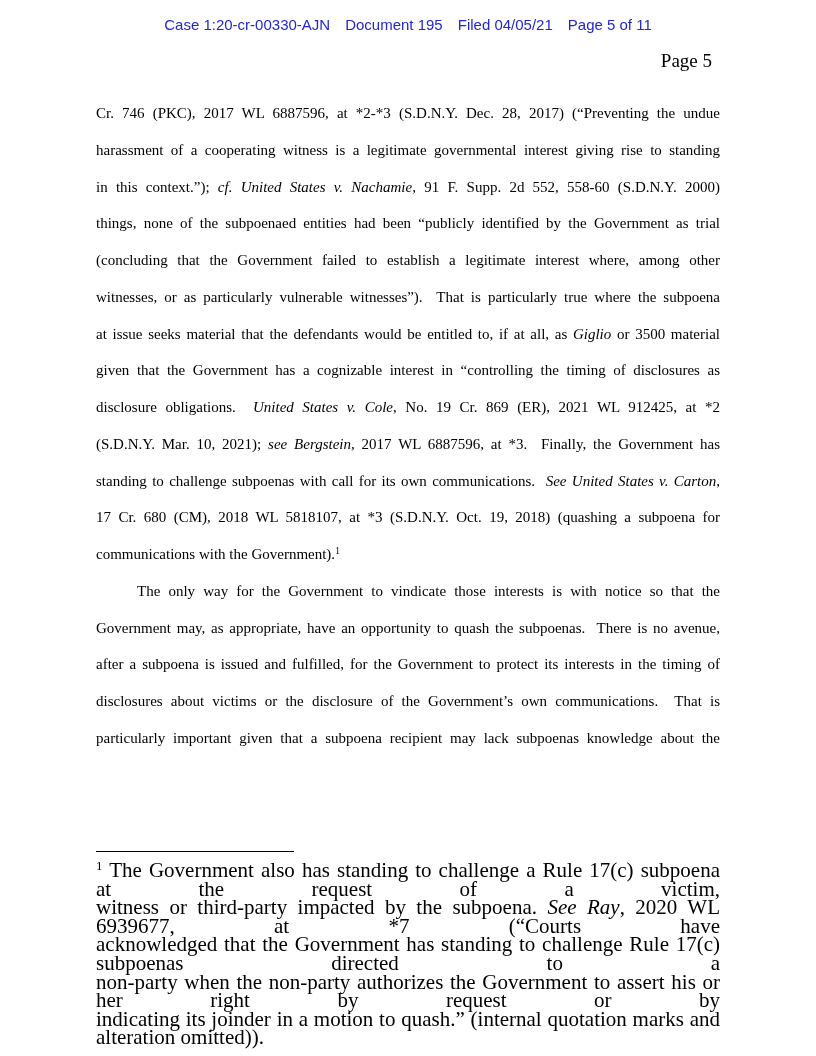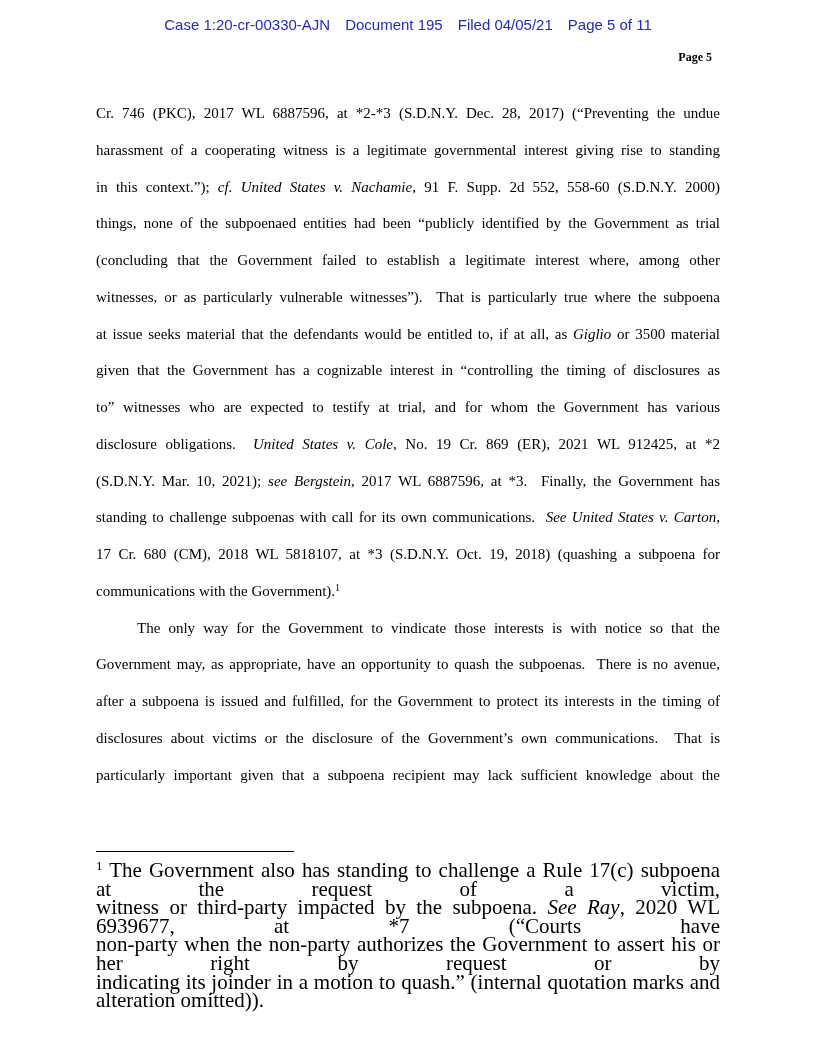--- a/index.html
+++ b/index.html
@@ -22,22 +22,21 @@
     justify-content: center;
     gap: 15px;
     font-family: "Liberation Sans", sans-serif;
     font-size: 15px;
     white-space: pre;
   }
   .pageno {
     position: absolute;
     top: 50px;
     right: 104px;
-    font-size: 12px;
-    font-weight: bold;
+    font-size: 19px;
   }
   .body-text {
     position: absolute;
     left: 96px;
     top: 95px;
     width: 624px;
     font-size: 15px;
     line-height: 36.77px;
   }
   .line {
@@ -88,35 +87,35 @@
 
   <div class="body-text">
       <div class="line"><span>Cr. 746 (PKC), 2017 WL 6887596, at *2-*3 (S.D.N.Y. Dec. 28, 2017) (“Preventing the undue</span></div>
       <div class="line"><span>harassment of a cooperating witness is a legitimate governmental interest giving rise to standing</span></div>
       <div class="line"><span>in this context.”); </span><span class="it">cf. United States v. Nachamie</span><span>, 91 F. Supp. 2d 552, 558-60 (S.D.N.Y. 2000)</span></div>
       <div class="line"><span>things, none of the subpoenaed entities had been “publicly identified by the Government as trial</span></div>
       <div class="line"><span>(concluding that the Government failed to establish a legitimate interest where, among other</span></div>
       <div class="line"><span>witnesses, or as particularly vulnerable witnesses”).  That is particularly true where the subpoena</span></div>
       <div class="line"><span>at issue seeks material that the defendants would be entitled to, if at all, as </span><span class="it">Giglio</span><span> or 3500 material</span></div>
       <div class="line"><span>given that the Government has a cognizable interest in “controlling the timing of disclosures as</span></div>
-      <div class="line"><span>to” witnesses who are expected to testify at trial, and for whom the Government has various</span></div>
       <div class="line"><span>disclosure obligations.  </span><span class="it">United States v. Cole</span><span>, No. 19 Cr. 869 (ER), 2021 WL 912425, at *2</span></div>
       <div class="line"><span>(S.D.N.Y. Mar. 10, 2021); </span><span class="it">see Bergstein</span><span>, 2017 WL 6887596, at *3.  Finally, the Government has</span></div>
       <div class="line"><span>standing to challenge subpoenas with call for its own communications.  </span><span class="it">See United States v. Carton</span><span>,</span></div>
       <div class="line"><span>17 Cr. 680 (CM), 2018 WL 5818107, at *3 (S.D.N.Y. Oct. 19, 2018) (quashing a subpoena for</span></div>
       <div class="line last"><span>communications with the Government).</span><sup>1</sup></div>
       <div class="line ind"><span>The only way for the Government to vindicate those interests is with notice so that the</span></div>
       <div class="line"><span>Government may, as appropriate, have an opportunity to quash the subpoenas.  There is no avenue,</span></div>
       <div class="line"><span>after a subpoena is issued and fulfilled, for the Government to protect its interests in the timing of</span></div>
       <div class="line"><span>disclosures about victims or the disclosure of the Government’s own communications.  That is</span></div>
-      <div class="line"><span>particularly important given that a subpoena recipient may lack sufficient knowledge about the</span></div>
+      <div class="line"><span>particularly important given that a subpoena recipient may lack subpoenas knowledge about the</span></div>
     </div>
 
   <div class="fn-sep"></div>
 
   <div class="footnote">
       <div class="line"><sup>1</sup><span> The Government also has standing to challenge a Rule 17(c) subpoena at the request of a victim,</span></div>
       <div class="line"><span>witness or third-party impacted by the subpoena. </span><span class="it">See Ray</span><span>, 2020 WL 6939677, at *7 (“Courts have</span></div>
+      <div class="line"><span>acknowledged that the Government has standing to challenge Rule 17(c) subpoenas directed to a</span></div>
       <div class="line"><span>non-party when the non-party authorizes the Government to assert his or her right by request or by</span></div>
       <div class="line last"><span>indicating its joinder in a motion to quash.” (internal quotation marks and alteration omitted)).</span></div>
     </div>
 
 </div>
 
 </body></html>

